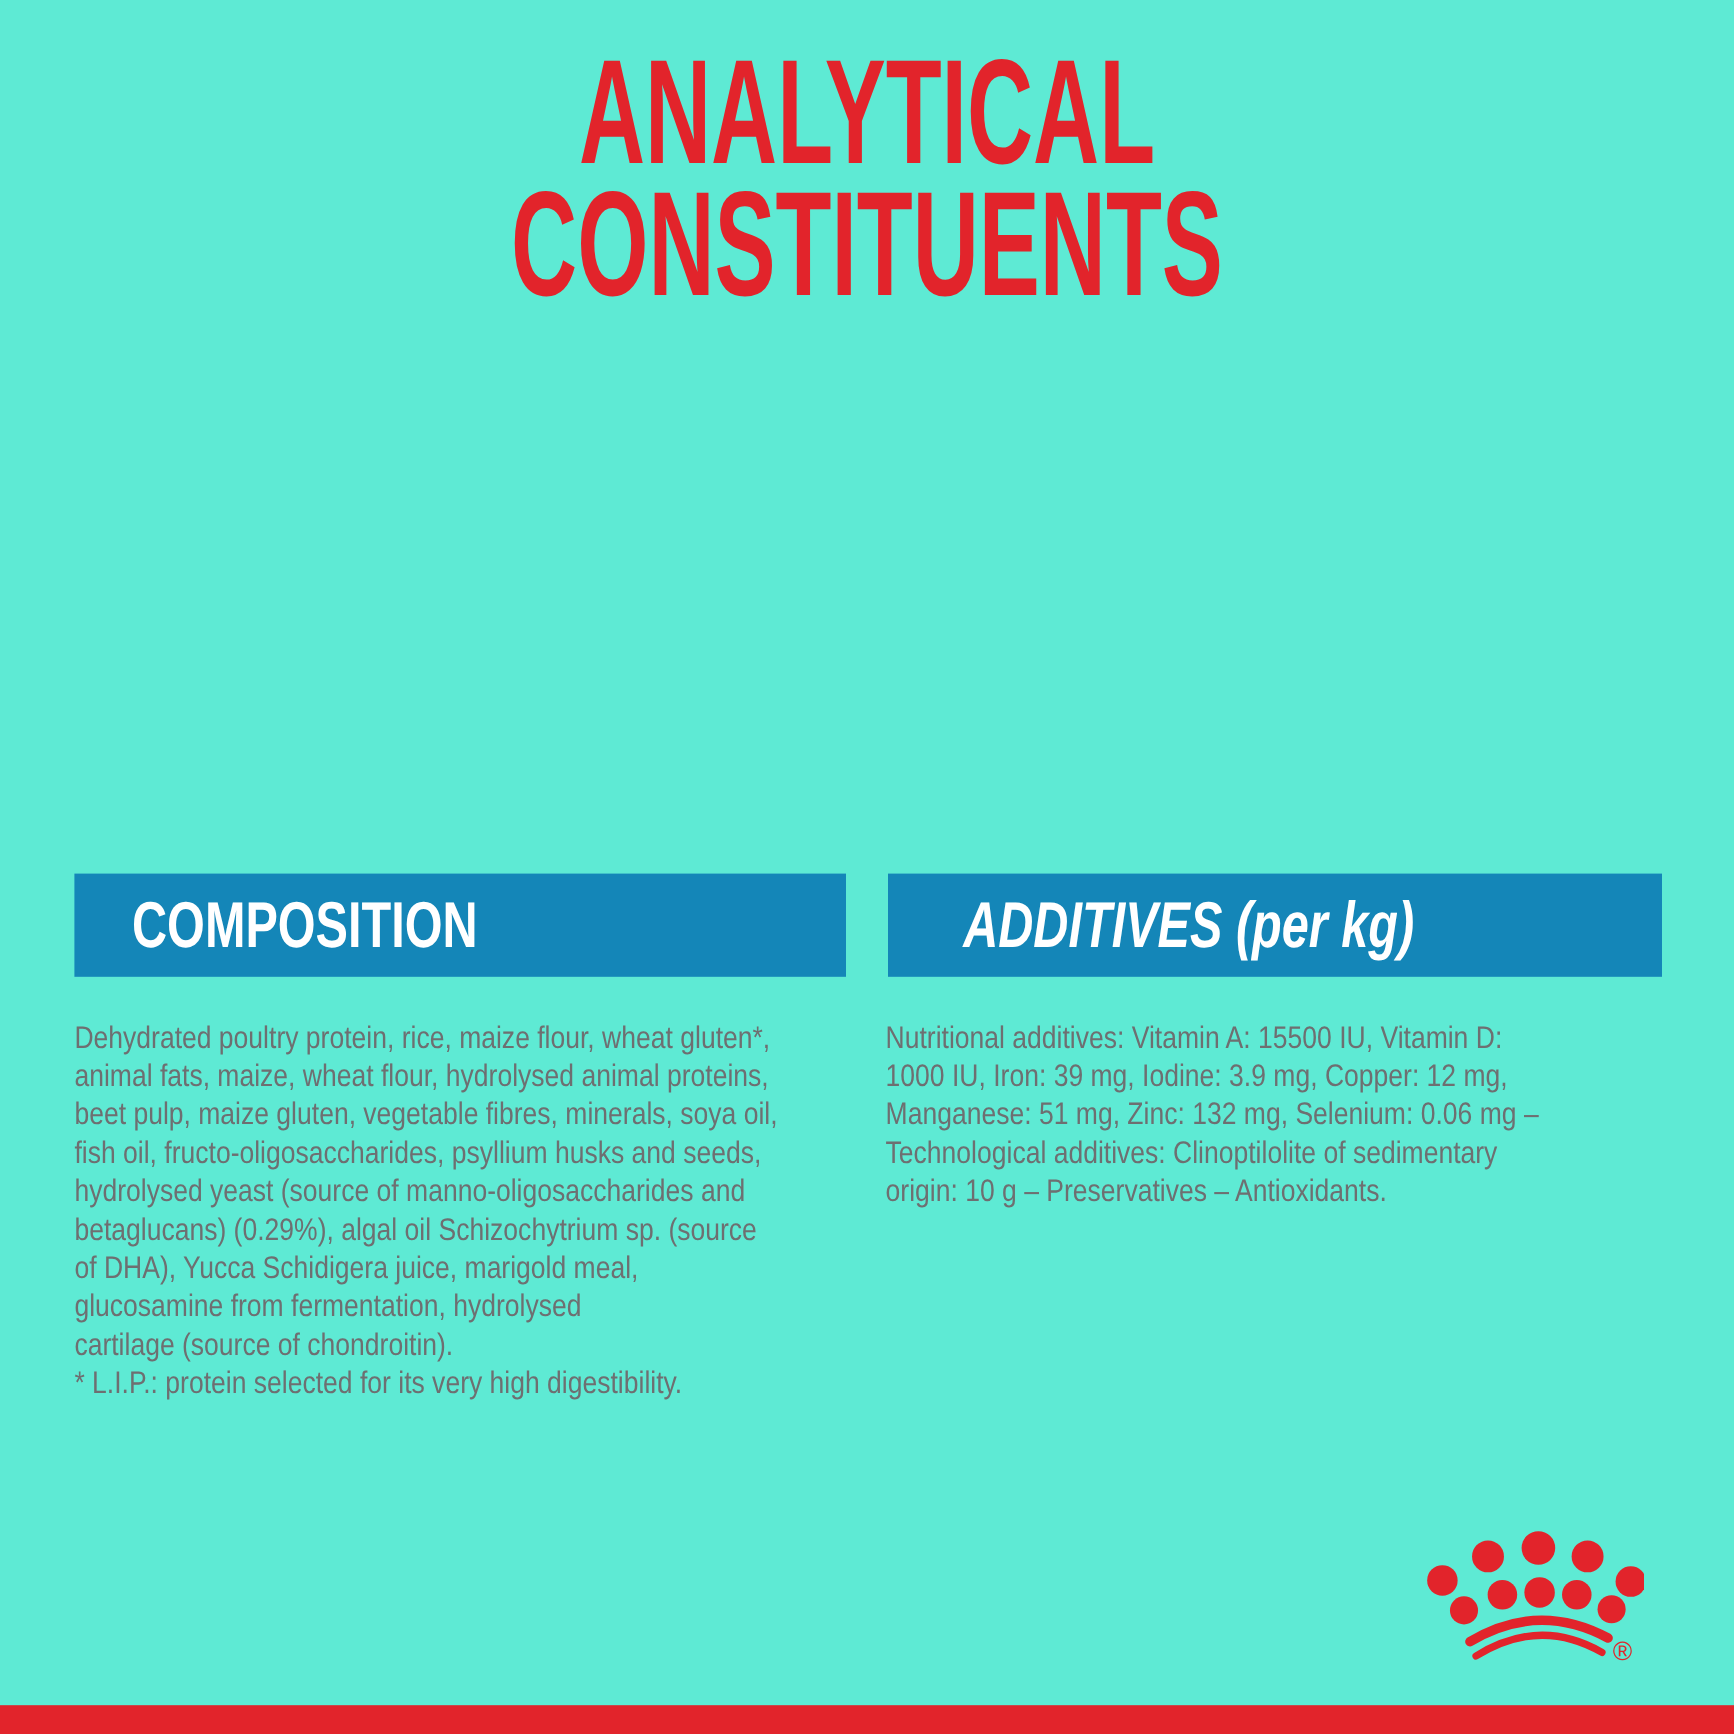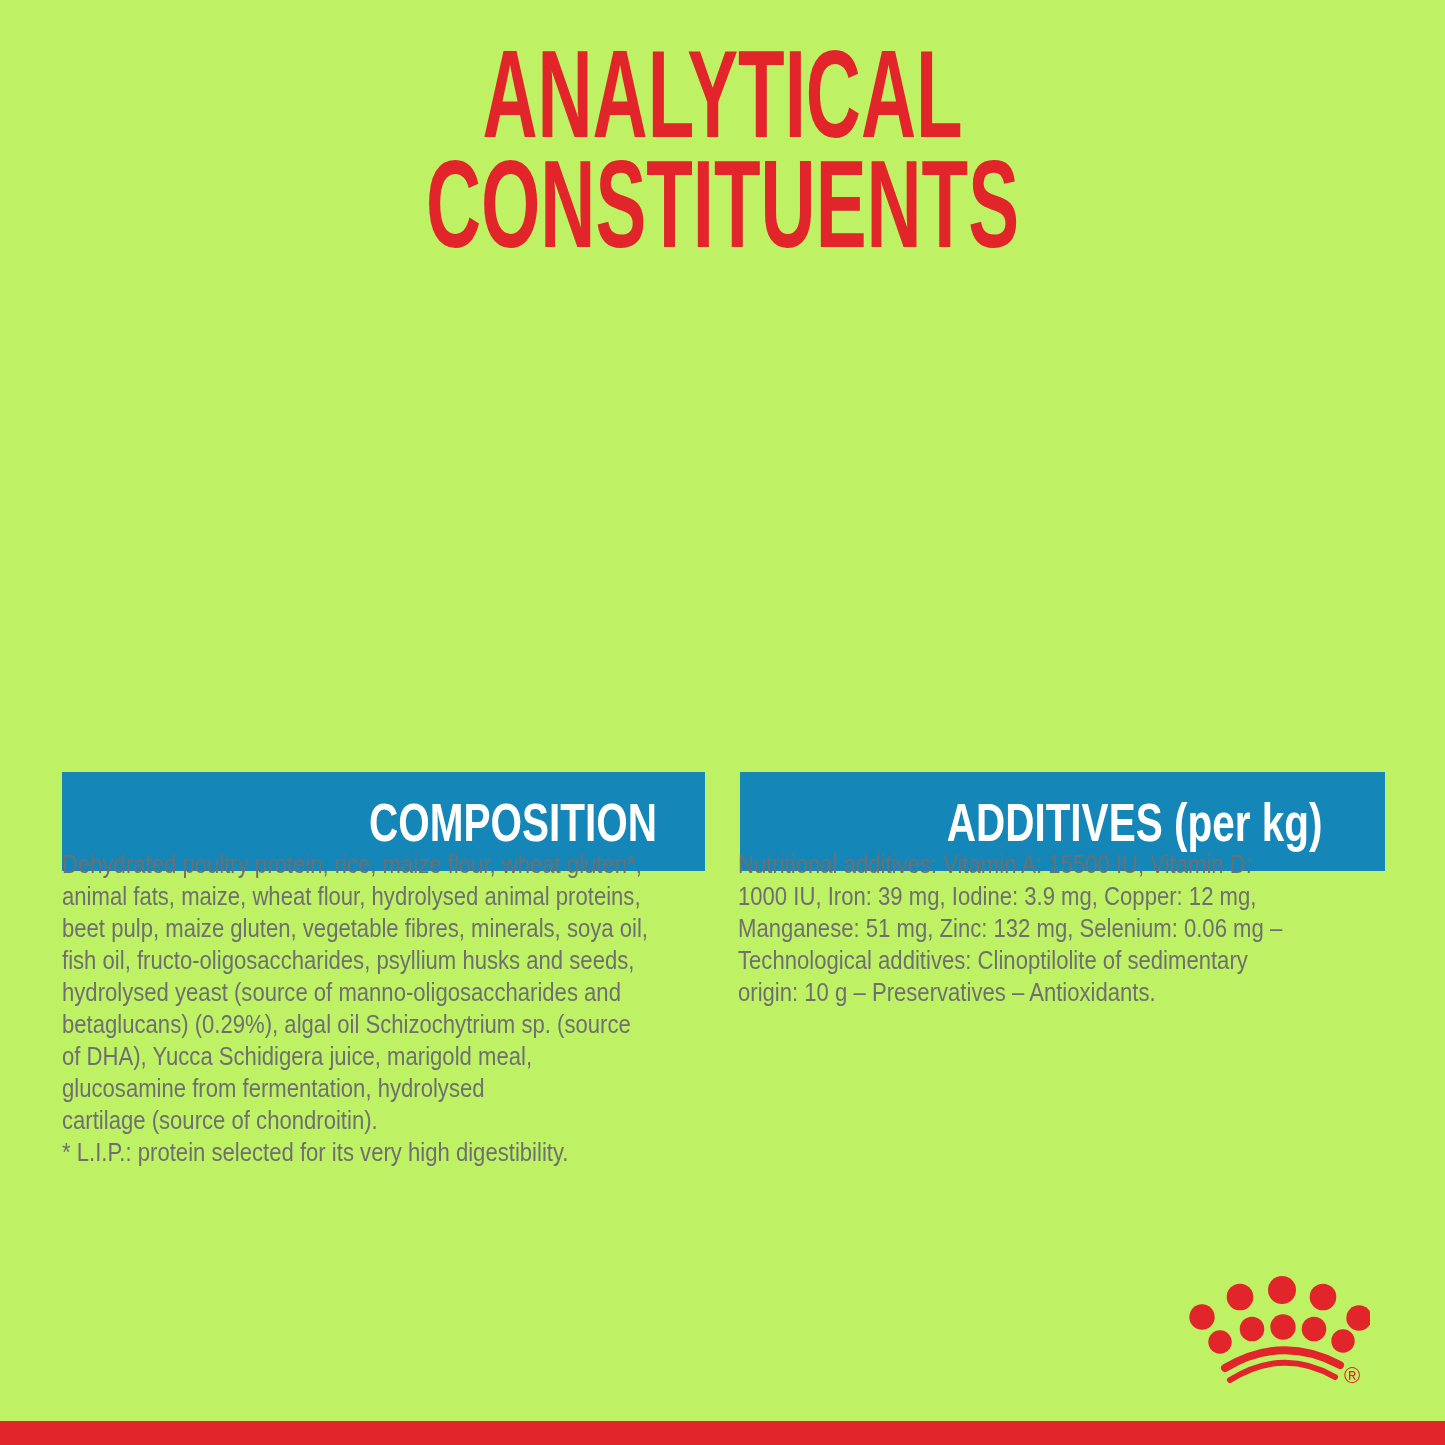--- a/index.html
+++ b/index.html
@@ -1,19 +1,19 @@
 <!DOCTYPE html>
 <html><head>
 <meta charset="utf-8">
 <style>
   html,body{margin:0;padding:0;background:#e8e8e8;}
   .canvas{
     position:relative;
     width:1445px;height:1445px;
-    background:#bef264;
+    background:#5eead4;
     overflow:hidden;
     font-family:"Liberation Sans", sans-serif;
   }
   
   .title{
     position:absolute; top:39px; left:0; width:100%;
     margin:0;
     text-align:center;
     font-size:124px; line-height:110px; font-weight:bold;
     letter-spacing:0px;
@@ -43,22 +43,22 @@
   }
   .val{
     margin-left:14px;
     font-size:43px; font-weight:bold;
     transform:scaleX(0.92);
     transform-origin:0 50%;
     white-space:nowrap;
   }
   
   .hdr{
-    position:absolute; top:772px; height:99px;
-    display:flex; align-items:center; justify-content:flex-end;
+    position:absolute; top:728px; height:86px;
+    display:flex; align-items:center; justify-content:flex-start;
   }
   .hdr-left{ left:62px;  width:643px; }
   .hdr-right{ left:740px; width:645px; }
   .hdr-text{
     color:#ffffff; font-size:54px; font-weight:bold;
     transform:scaleX(0.75);
     transform-origin:50% 50%;
     white-space:nowrap;
   }
   
@@ -91,21 +91,21 @@
 
   <h1 class="title" style="color: rgb(226, 36, 43);">ANALYTICAL
 CONSTITUENTS</h1>
 
   <div class="chart">
     </div>
 
   <div class="hdr hdr-left" style="background: rgb(20, 134, 184);">
     <span class="hdr-text">COMPOSITION</span>
   </div>
-  <div class="hdr hdr-right" style="background: rgb(20, 134, 184);">
+  <div class="hdr hdr-right" style="background: rgb(20, 134, 184); font-style: italic;">
     <span class="hdr-text">ADDITIVES (per kg)</span>
   </div>
 
   <pre class="bodytext body-left" style="color: rgb(110, 111, 113);">Dehydrated poultry protein, rice, maize flour, wheat gluten*,
 animal fats, maize, wheat flour, hydrolysed animal proteins,
 beet pulp, maize gluten, vegetable fibres, minerals, soya oil,
 fish oil, fructo-oligosaccharides, psyllium husks and seeds,
 hydrolysed yeast (source of manno-oligosaccharides and
 betaglucans) (0.29%), algal oil Schizochytrium sp. (source
 of DHA), Yucca Schidigera juice, marigold meal,

